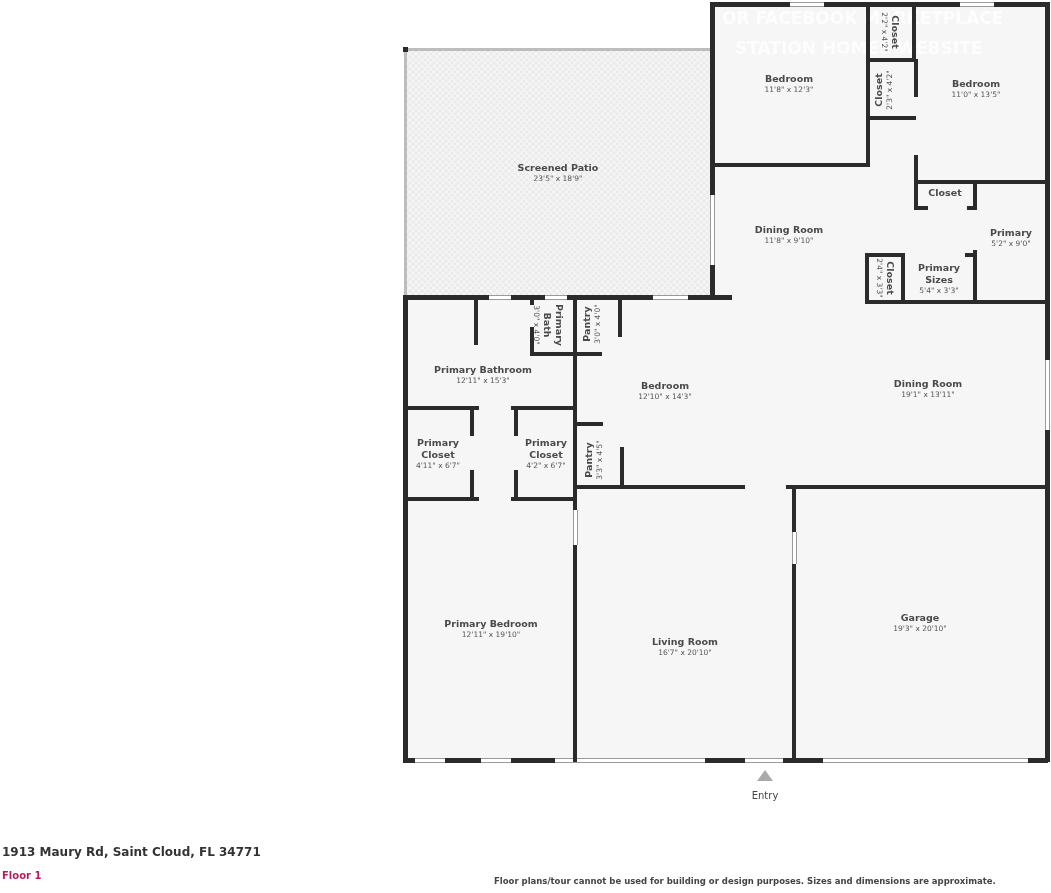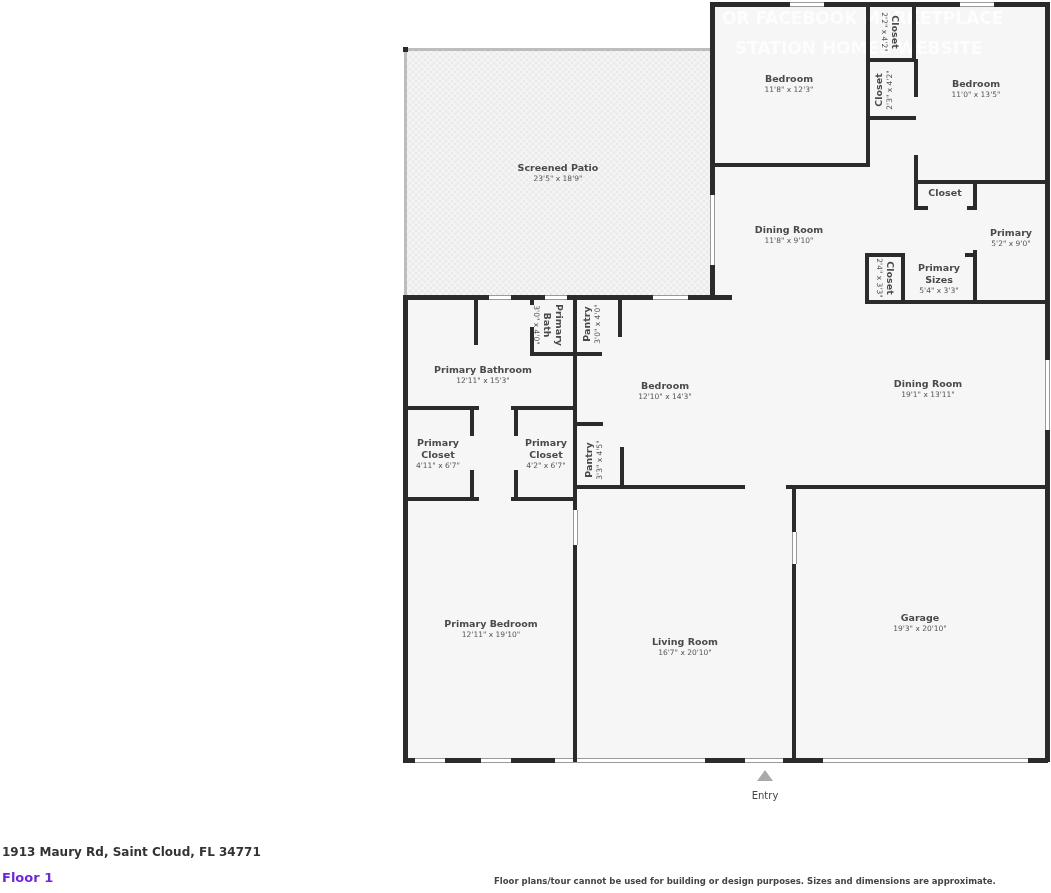--- a/index.html
+++ b/index.html
@@ -17,21 +17,21 @@
   .label { position:absolute; text-align:center; transform:translate(-50%,-50%); white-space:nowrap; }
   .label .name { font-size:9.5px; font-weight:bold; color:#4a4a4a; line-height:12px; }
   .label .dim  { font-size:7.5px; color:#555; line-height:10px; }
   .rot { transform:translate(-50%,-50%) rotate(90deg); }
   .entry-arrow { position:absolute; left:757px; top:770px; width:0; height:0;
                  border-left:8px solid transparent; border-right:8px solid transparent; border-bottom:11px solid #aaaaaa; }
   .entry-label { position:absolute; left:765px; top:795px; transform:translate(-50%,-50%); font-size:10px; font-weight:normal; color:#444; }
   .watermark { position:absolute; font-size:36px; color:rgba(255,255,255,0.85); font-weight:bold; letter-spacing:1px; }
   .wm-top { position:absolute; font-size:17px; color:rgba(255,255,255,0.75); font-weight:bold; white-space:nowrap; }
   .address { position:absolute; left:2px; top:845px; font-size:12px; font-weight:bold; color:#333; }
-  .floor { position:absolute; left:2px; top:870px; font-size:13px; font-weight:bold; color:#6d28d9;text-align:right; }
+  .floor { position:absolute; left:2px; top:870px; font-size:10px; font-weight:bold; color:#be185d;text-align:right; }
   .disclaimer { position:absolute; left:494px; top:876px; font-size:8.5px; font-weight:bold; color:#444; }
 </style>
 </head>
 <body>
 
 <div class="plan">
 
   <div class="patio" style="left:404px;top:48px;width:308px;height:249px;"></div>
   <div class="room" style="left:712px;top:3px;width:156px;height:162px;"></div>
   <div class="room" style="left:868px;top:3px;width:47px;height:115px;"></div>

